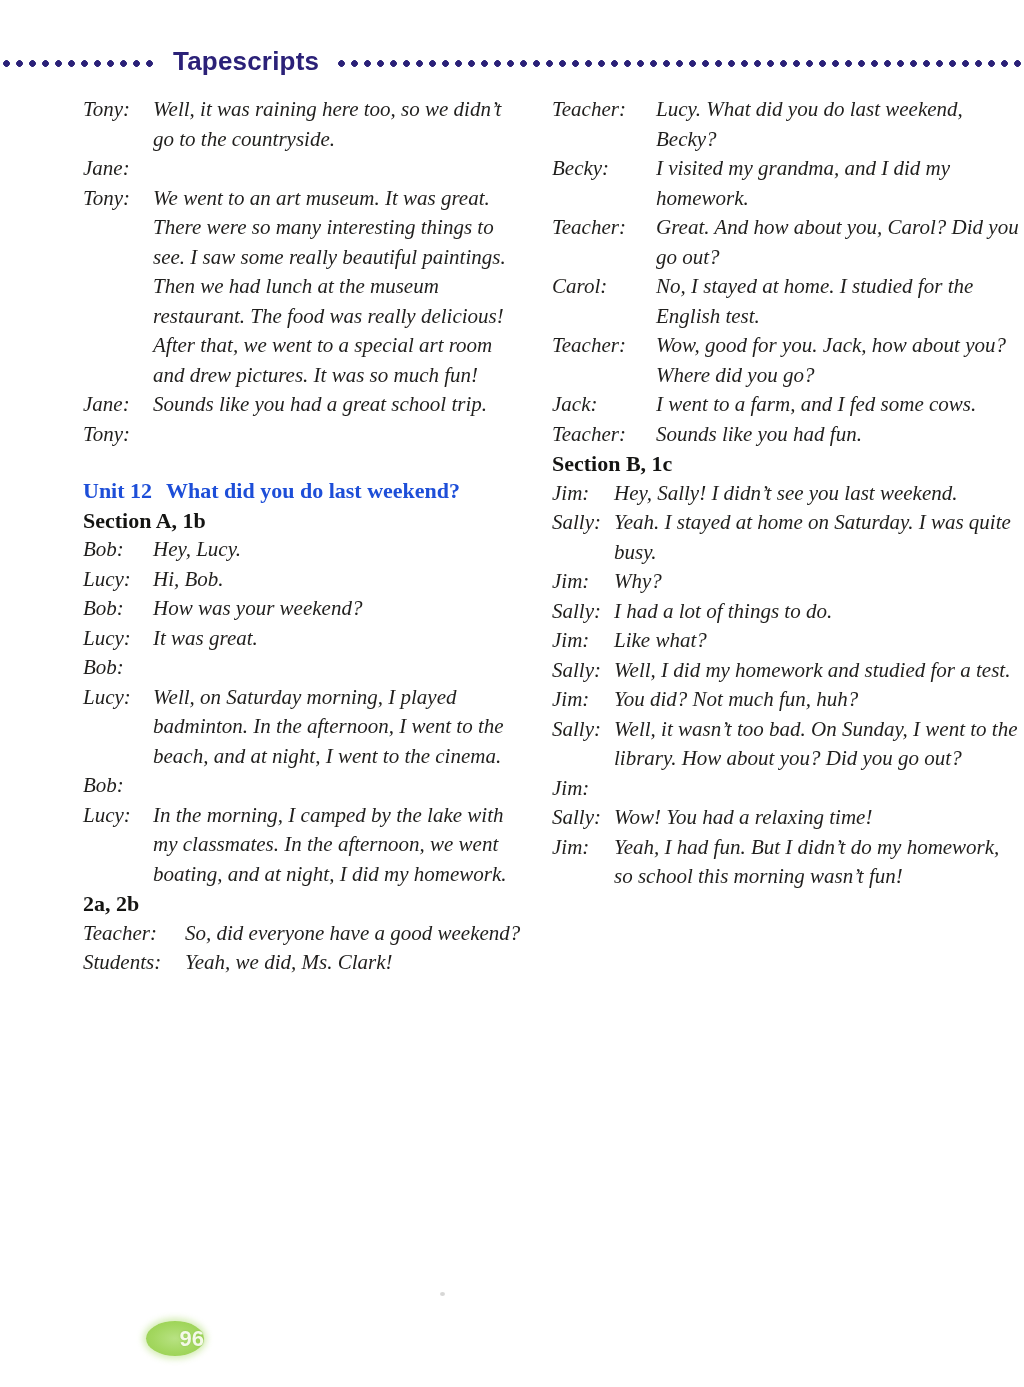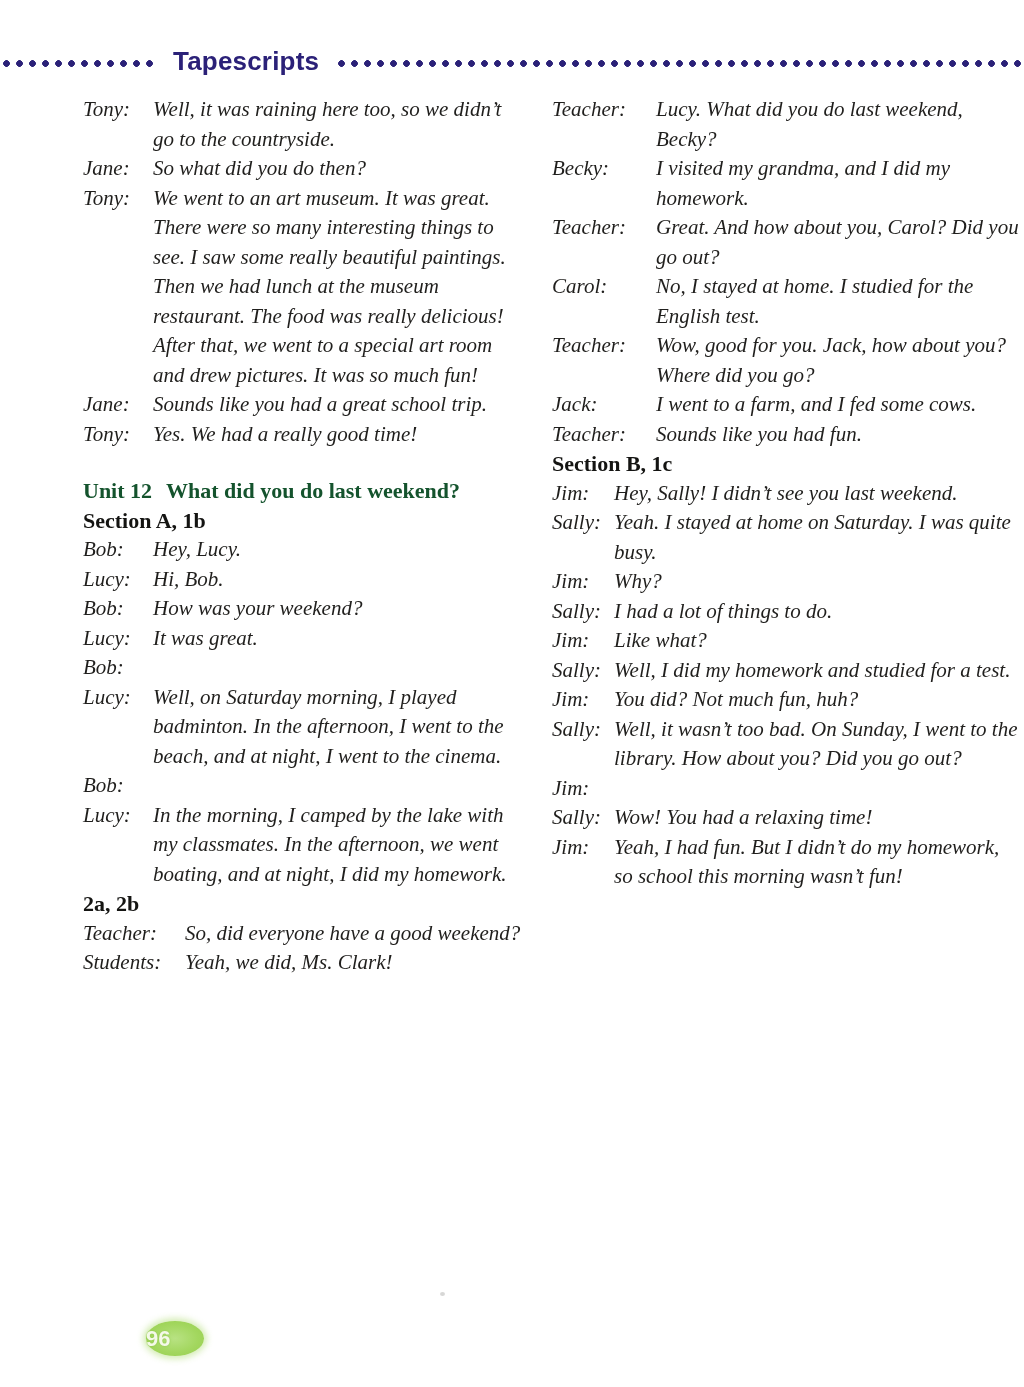--- a/index.html
+++ b/index.html
@@ -50,37 +50,37 @@
   .txt{flex:1 1 auto;font-style:italic;}
   .lbl-70  .spk{flex-basis:70px;}
   .lbl-102 .spk{flex-basis:102px;}
   .lbl-104 .spk{flex-basis:104px;}
   .lbl-62  .spk{flex-basis:62px;}
   
   .unit-heading{
     margin-top:27px;
     font-weight:bold;
     font-size:22px;
-    color:#14532d;
+    color:#1d4ed8;
     white-space:nowrap;
   }
   .unit-title{margin-left:14px;}
   .section-heading{
     font-weight:bold;
     font-size:22px;
     color:#141412;
   }
   
   .page-badge{
     position:absolute;left:146px;top:1321px;
     width:58px;height:35px;
     border-radius:50%;
     background:radial-gradient(ellipse at center,#b8e283 0%,#a3d75f 55%,#96ce4e 100%);
     box-shadow:0 0 6px 3px rgba(163,215,95,0.45);
-    display:flex;align-items:center;justify-content:flex-start;
+    display:flex;align-items:center;justify-content:flex-end;
     font-family:"Liberation Sans", sans-serif;
     font-weight:bold;font-size:22px;
     color:#f4f9e8;
     text-shadow:0 0 2px #8cc44a;
   }
   .speck{
     position:absolute;left:440px;top:1292px;
     width:5px;height:4px;border-radius:50%;
     background:#c6c6c4;opacity:0.7;
   }
@@ -97,33 +97,31 @@
   </div>
 
   <div id="col-left" class="col">
 
     <div class="row lbl-70">
       <span class="spk">Tony:</span>
       <span class="txt">Well, it was raining here too, so we didn’t go to the countryside.</span>
     </div>
     <div class="row lbl-70">
       <span class="spk">Jane:</span>
-      <span class="txt">So what did you do then?</span>
     </div>
     <div class="row lbl-70">
       <span class="spk">Tony:</span>
       <span class="txt">We went to an art museum. It was great. There were so many interesting things to see. I saw some really beautiful paintings. Then we had lunch at the museum restaurant. The food was really delicious! After that, we went to a special art room and drew pictures. It was so much fun!</span>
     </div>
     <div class="row lbl-70">
       <span class="spk">Jane:</span>
       <span class="txt">Sounds like you had a great school trip.</span>
     </div>
     <div class="row lbl-70">
       <span class="spk">Tony:</span>
-      <span class="txt">Yes. We had a really good time!</span>
     </div>
 
     <div class="unit-heading">
       <span>Unit 12</span><span class="unit-title">What did you do last weekend?</span>
     </div>
     <div class="section-heading">Section A, 1b</div>
 
     <div class="row lbl-70">
       <span class="spk">Bob:</span>
       <span class="txt">Hey, Lucy.</span>

